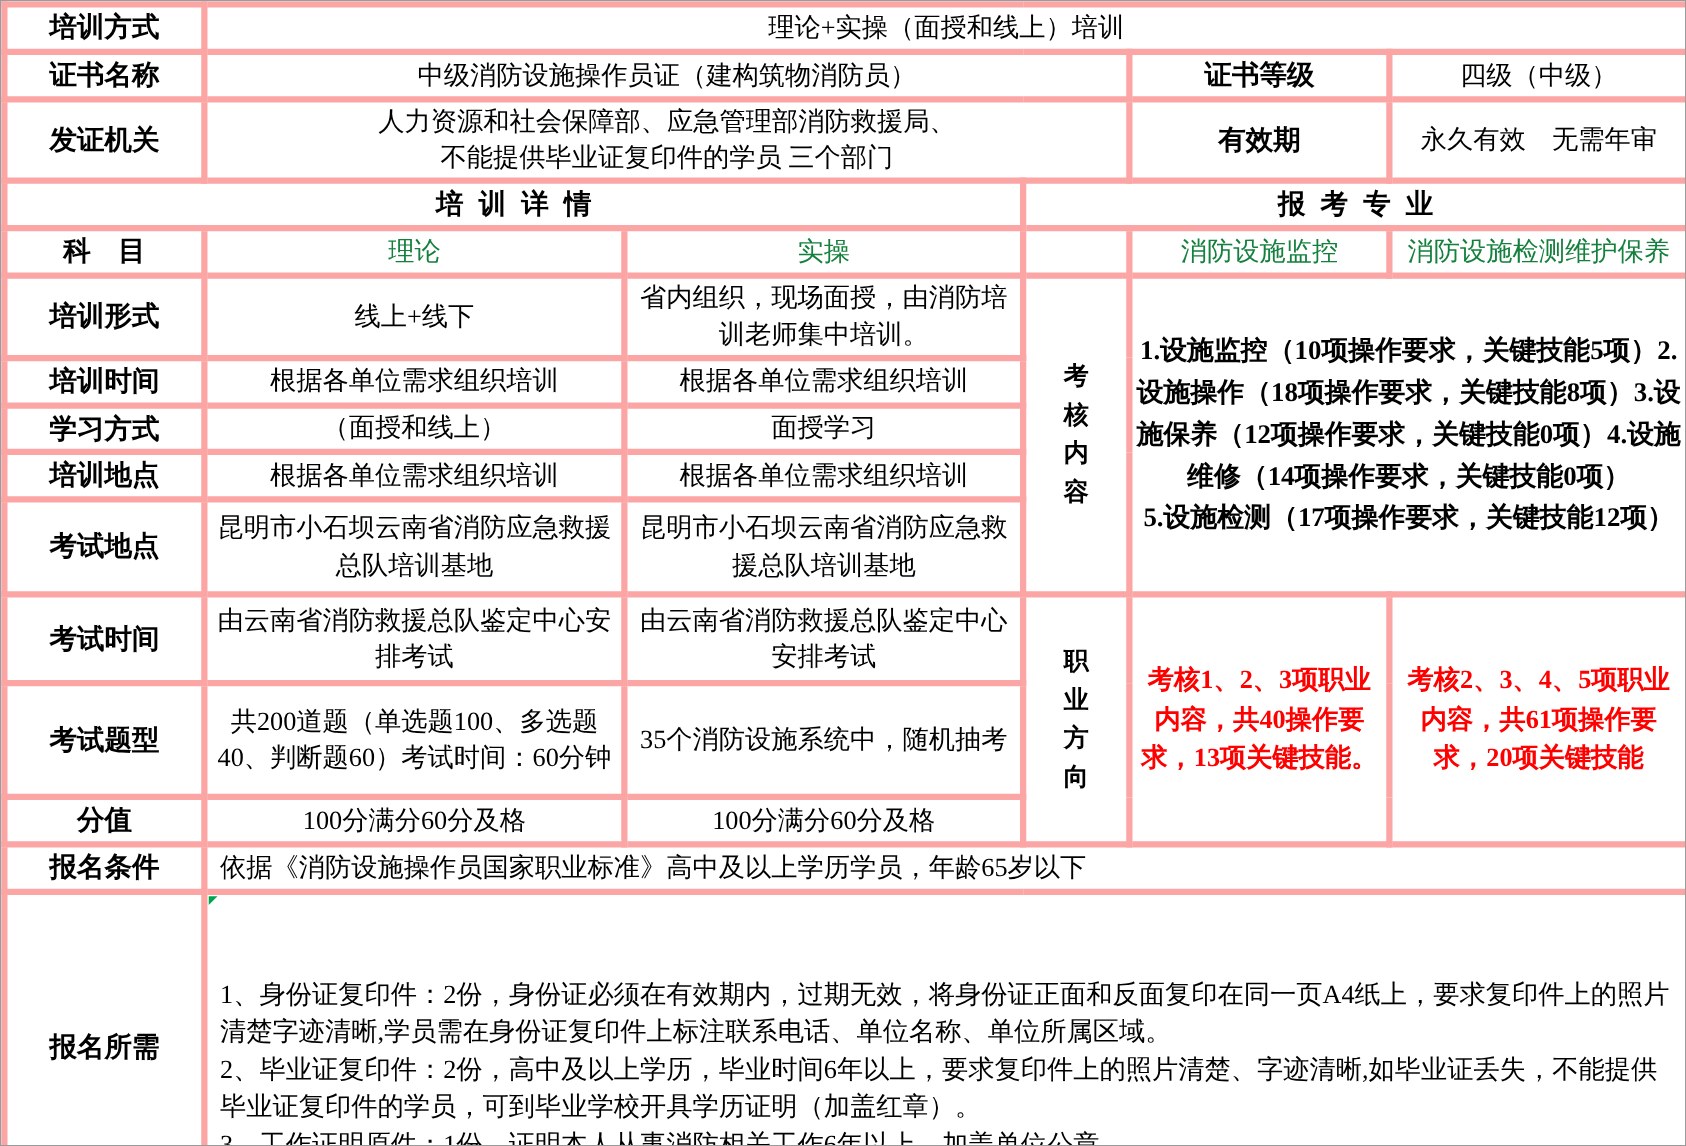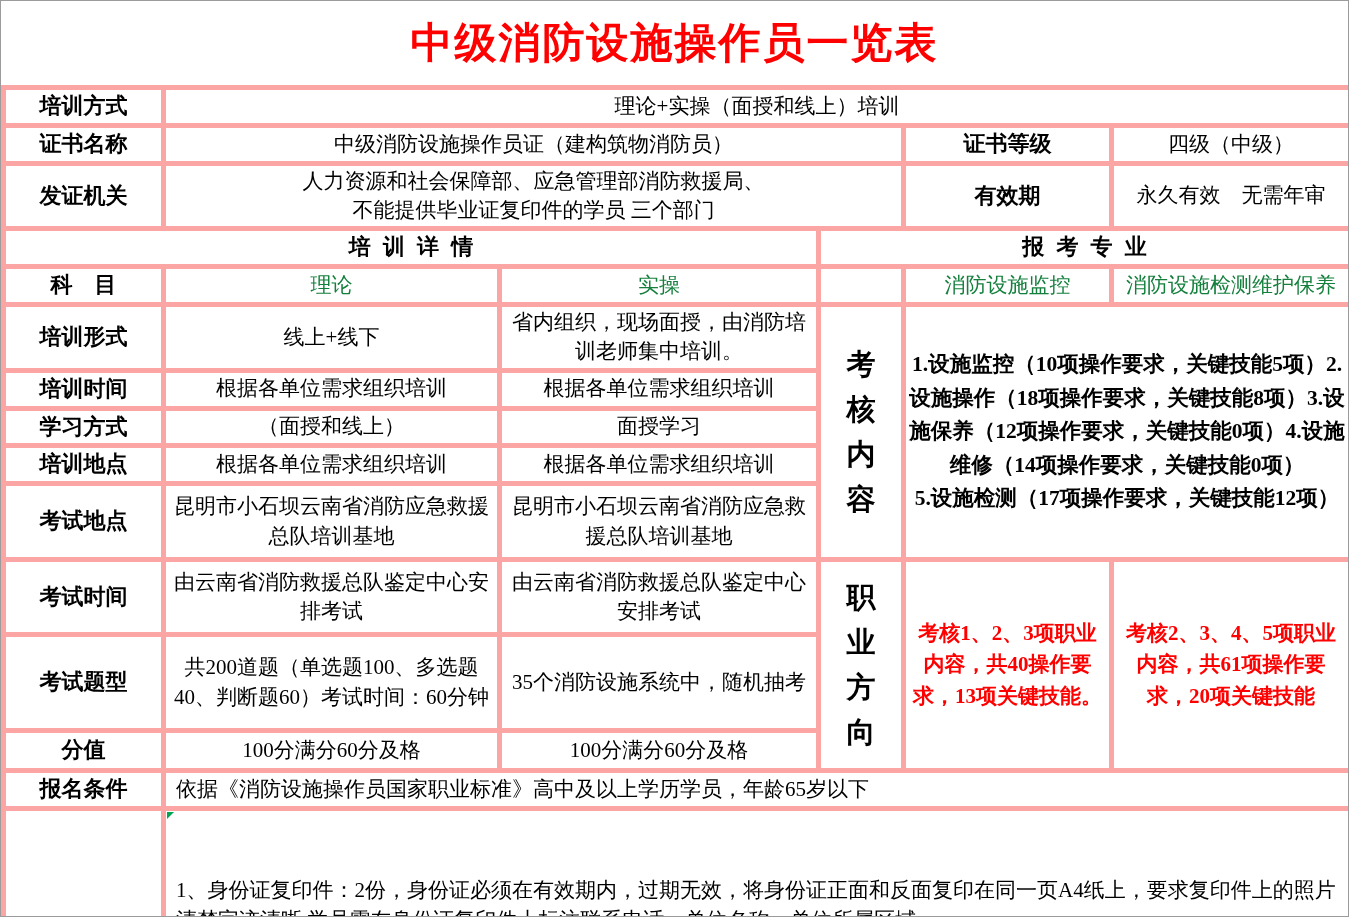--- a/index.html
+++ b/index.html
@@ -13,39 +13,36 @@
   table{border-collapse:collapse;table-layout:fixed;width:1347px;margin:0;}
   td,th{
     border:5px solid #fca5a5;text-align:center;vertical-align:middle;
     font-size:21px;line-height:1.4;padding:1px 4px;overflow:hidden;
     font-weight:normal;
   }
   th{font-size:22px;font-weight:bold;}
   .sec{letter-spacing:.55em;text-indent:.55em;}
   .red{color:#15803d;}
   .redbold{color:#fe0000;font-weight:bold;font-size:21px;line-height:1.5;padding:12px 6px;}
-  .vertcell div{width:1.15em;margin:12px auto;word-break:break-all;line-height:1.55;font-size:29px;font-weight:bold;}
+  .vertcell div{width:1.15em;margin:12px auto;word-break:break-all;line-height:1.55;font-size:20px;font-weight:bold;}
   .pre{white-space:pre-line;}
   .prewrap{white-space:pre-wrap;}
   .left{text-align:left;}
   .assess{font-size:21.5px;line-height:1.56;padding:0 1px;font-weight:bold;}
   .materials{position:relative;font-size:21px;line-height:1.43;padding:4px 10px 2px 10px;vertical-align:middle;}
   .req{padding-left:10px;}
   .comment-marker{
     position:absolute;top:1px;left:1px;width:0;height:0;
     border-top:7px solid #00a550;border-right:7px solid transparent;
   }
 </style>
 </head>
 <body>
 
 <div class="page">
-  <div class="title-bar">
-    <div class="title">中级消防设施操作员一览表</div>
-  </div>
 
   <table>
     <colgroup>
       <col style="width:160px">
         <col style="width:336px">
         <col style="width:319px">
       <col style="width:85px">
         <col style="width:208px">
         <col style="width:239px">
     </colgroup>

